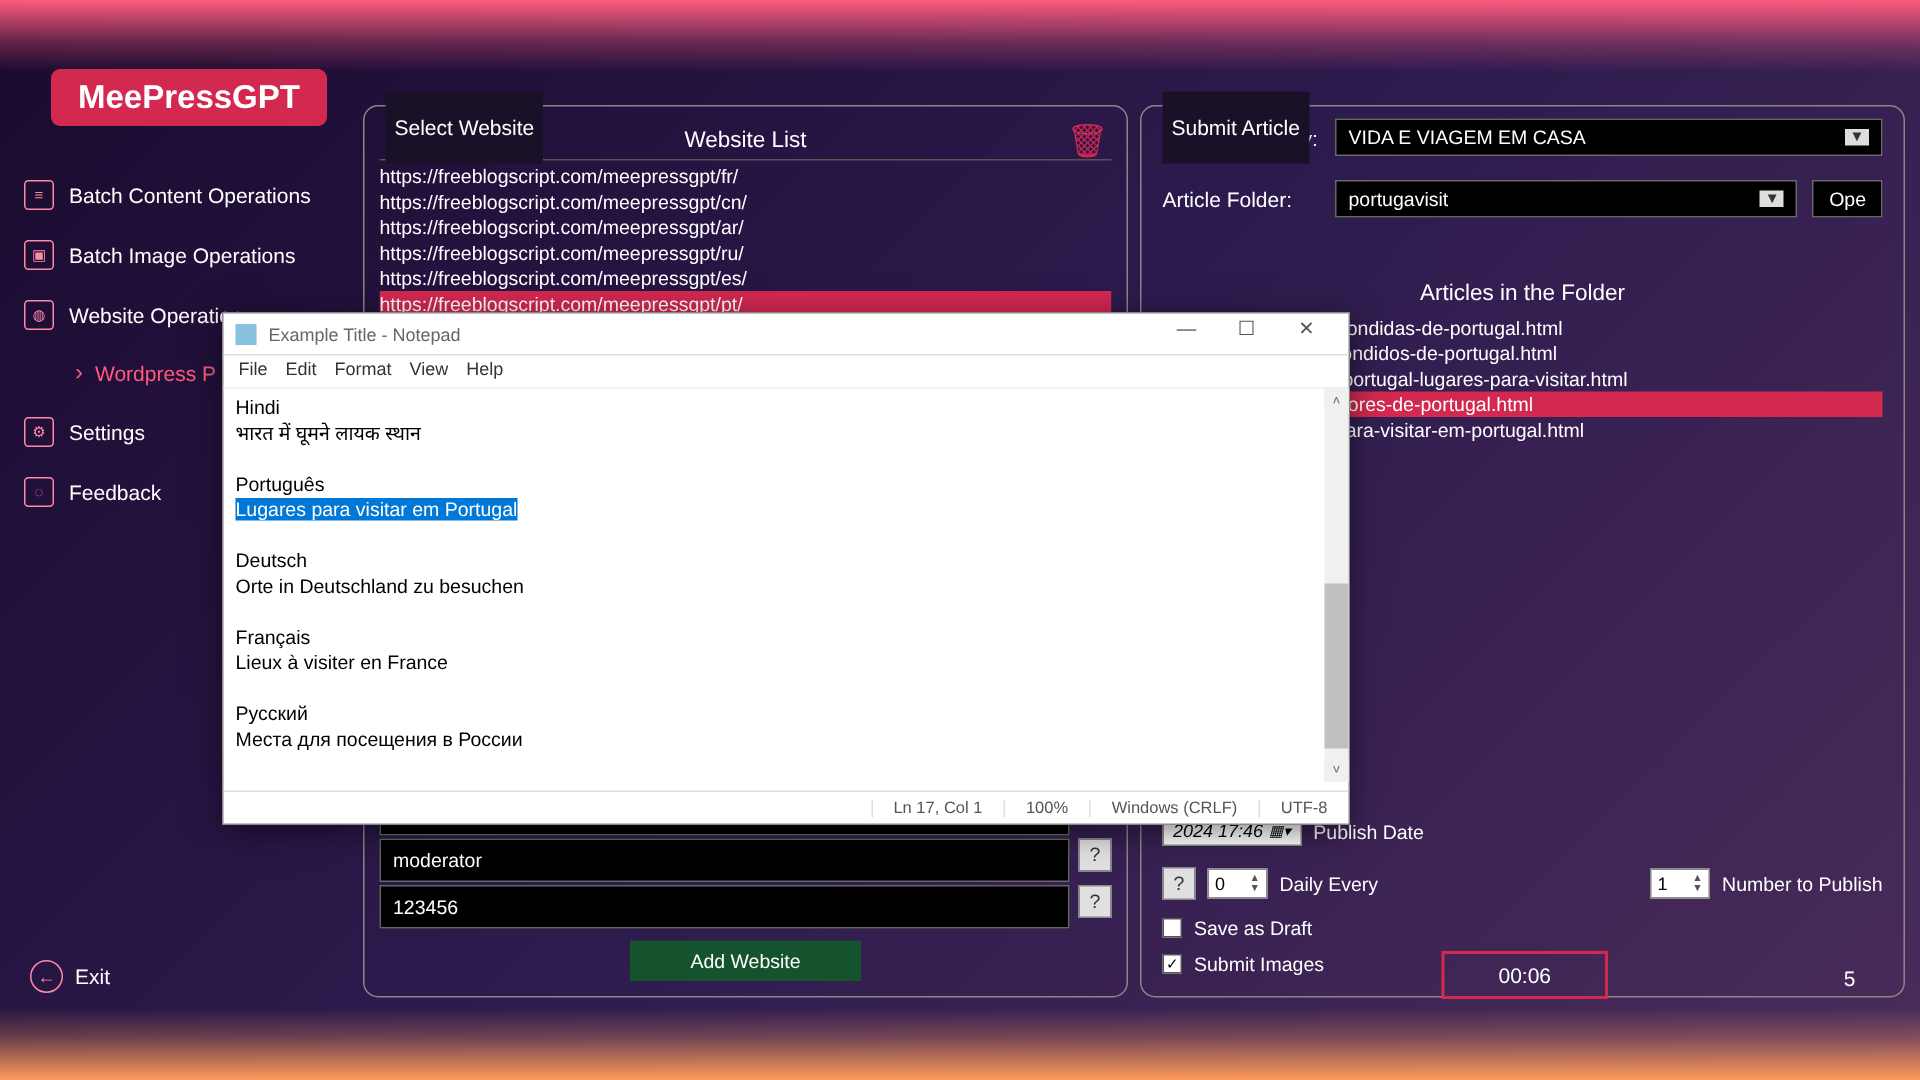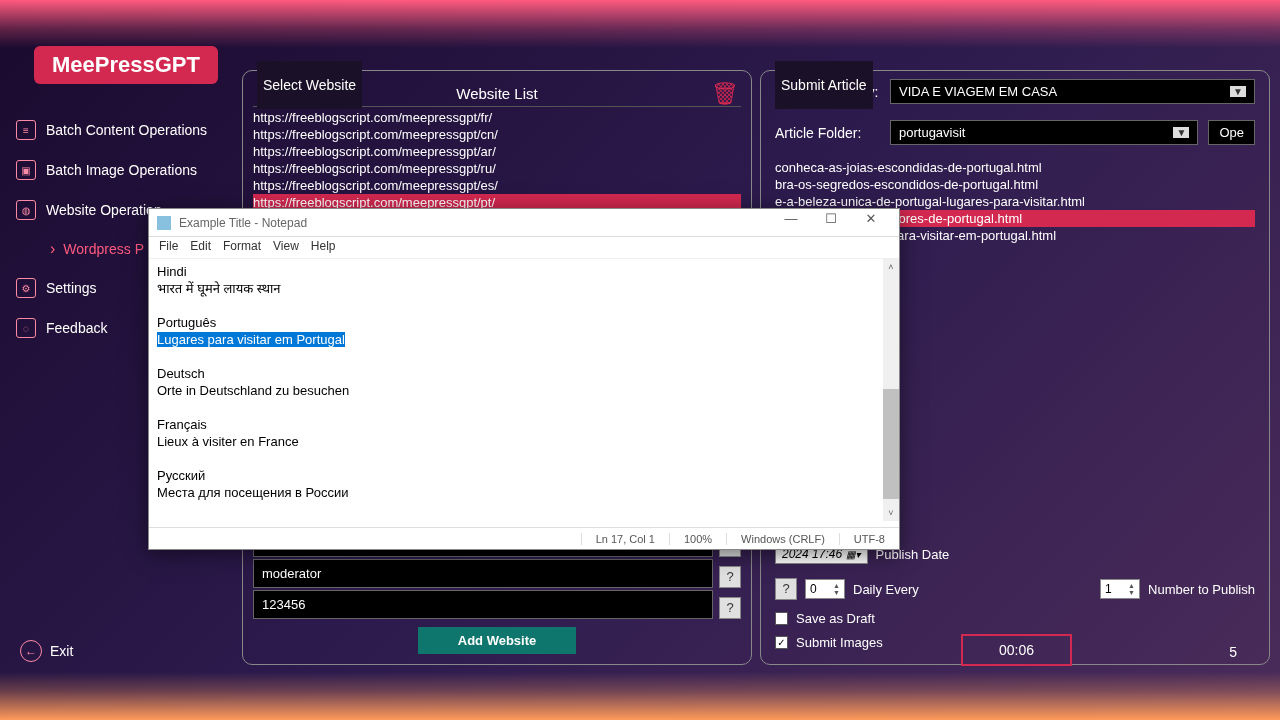--- a/index.html
+++ b/index.html
@@ -25,25 +25,25 @@
   .select-website { top: 70px; left: 242px; width: 510px; height: 595px; }
   .submit-article { top: 70px; left: 760px; width: 510px; height: 595px; }
 
   .website-list-title { color: #fff; text-align: center; margin-top: 14px; font-size: 15px; padding-bottom: 4px; border-bottom: 1px solid #555; margin-left: 10px; margin-right: 10px; }
   .trash-icon { position: absolute; top: 10px; right: 12px; color: #d32850; font-size: 22px; cursor: pointer; }
 
   .website-list { margin: 2px 10px; max-height: 130px; overflow: hidden; }
   .website-row { color: #fff; font-size: 13px; padding: 1px 0; }
   .website-row.selected { background: #d32850; }
 
-  .input-row { display: flex; align-items: flex-end; margin: 2px 10px; gap: 6px; }
+  .input-row { display: flex; align-items: flex-start; margin: 2px 10px; gap: 6px; }
   .text-input { flex: 1; background: #000; border: 1px solid #666; color: #fff; padding: 6px 8px; font-size: 13px; }
   .help-btn { width: 22px; height: 22px; background: #e0e0e0; border: 1px solid #888; color: #333; font-size: 13px; text-align: center; line-height: 20px; cursor: pointer; }
 
-  .add-website-btn { display: block; margin: 8px auto 0; background: #0f766e; color: #fff; border: none; padding: 6px 40px; font-size: 13px; cursor: pointer; font-weight: bold; }
+  .add-website-btn { display: block; margin: 8px auto 0; background: #14532d; color: #fff; border: none; padding: 6px 40px; font-size: 13px; cursor: pointer; }
 
   .form-row { display: flex; align-items: center; padding: 8px 14px; color: #fff; gap: 10px; }
   .form-label { font-size: 14px; min-width: 105px; }
   .select-box { flex: 1; background: #000; border: 1px solid #666; color: #fff; padding: 4px 8px; font-size: 13px; display: flex; justify-content: space-between; align-items: center; }
   .dropdown-arrow { background: #ddd; color: #333; width: 16px; text-align: center; font-size: 10px; margin-left: 6px; }
   .ope-btn { background: #000; border: 1px solid #666; color: #fff; padding: 4px 10px; font-size: 13px; cursor: pointer; }
 
   .articles-title { color: #fff; text-align: center; font-size: 15px; margin-top: 34px; }
   .article-list { margin: 6px 14px; }
   .article-row { color: #fff; font-size: 13px; padding: 1px 0; }
@@ -160,20 +160,21 @@
     </div>
   </div>
   <div class="form-row">
     <span class="form-label">Article Folder:</span>
     <div class="select-box">
       <span>portugavisit</span>
       <span class="dropdown-arrow">▼</span>
     </div>
     <button class="ope-btn">Ope</button>
   </div>
+  <div class="articles-title">Articles in the Folder</div>
   <div class="article-list" id="article-list">
       <div class="article-row">conheca-as-joias-escondidas-de-portugal.html</div>
       <div class="article-row">bra-os-segredos-escondidos-de-portugal.html</div>
       <div class="article-row">e-a-beleza-unica-de-portugal-lugares-para-visitar.html</div>
       <div class="article-row selected">stinos-mais-encantadores-de-portugal.html</div>
       <div class="article-row">-imperdivel-lugares-para-visitar-em-portugal.html</div>
     </div>
 
   <div class="publish-row">
     <div class="date-box">

